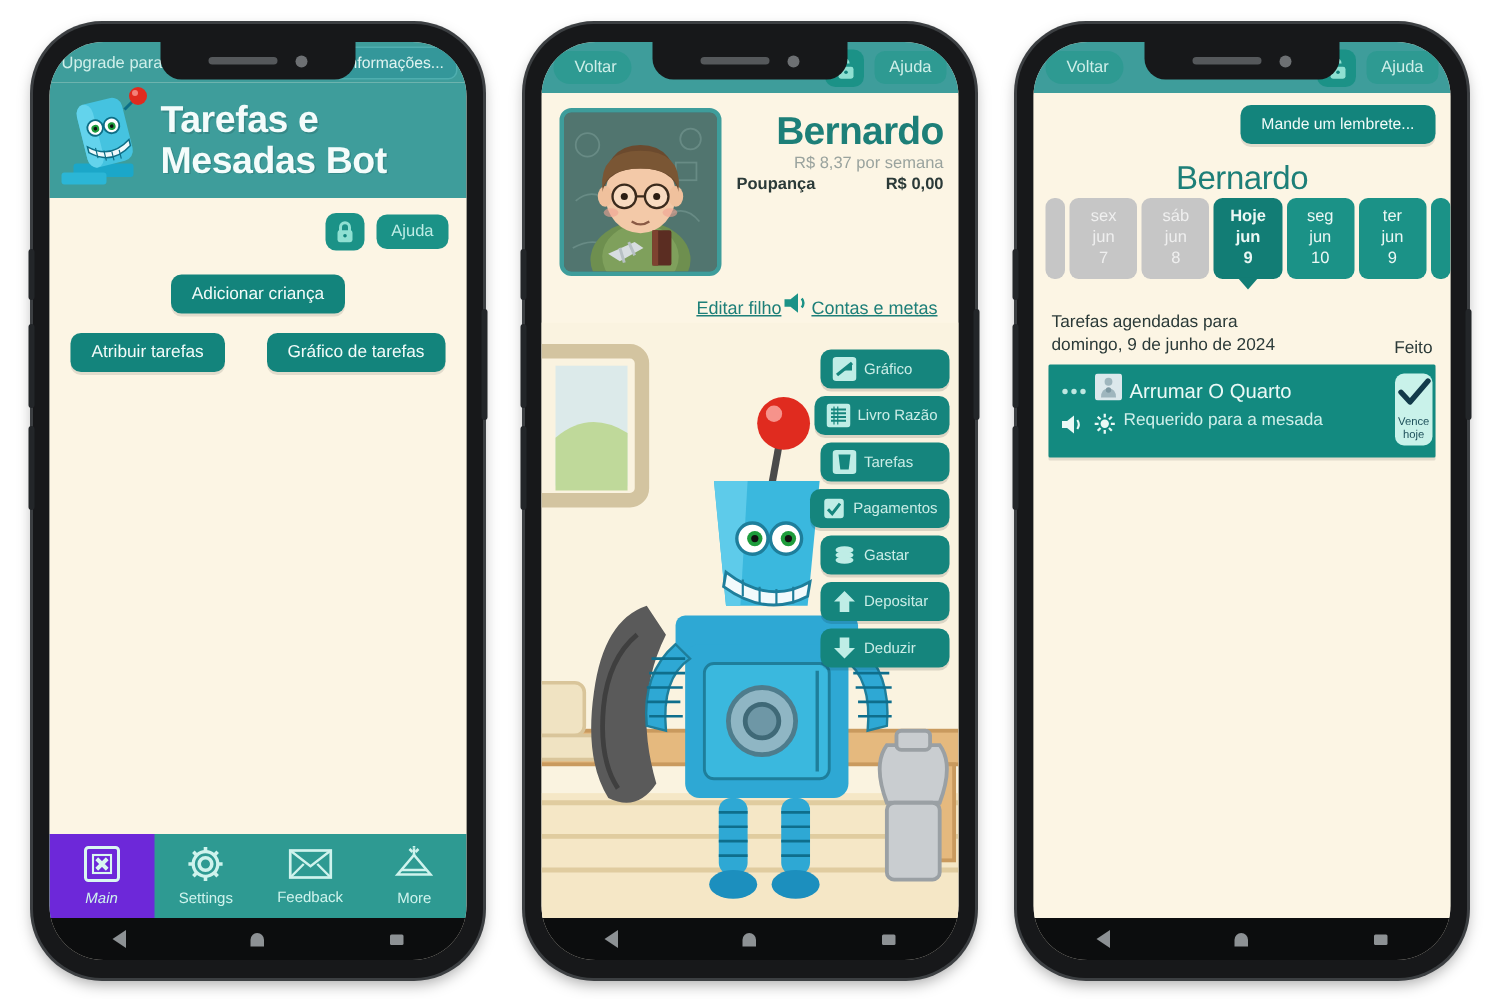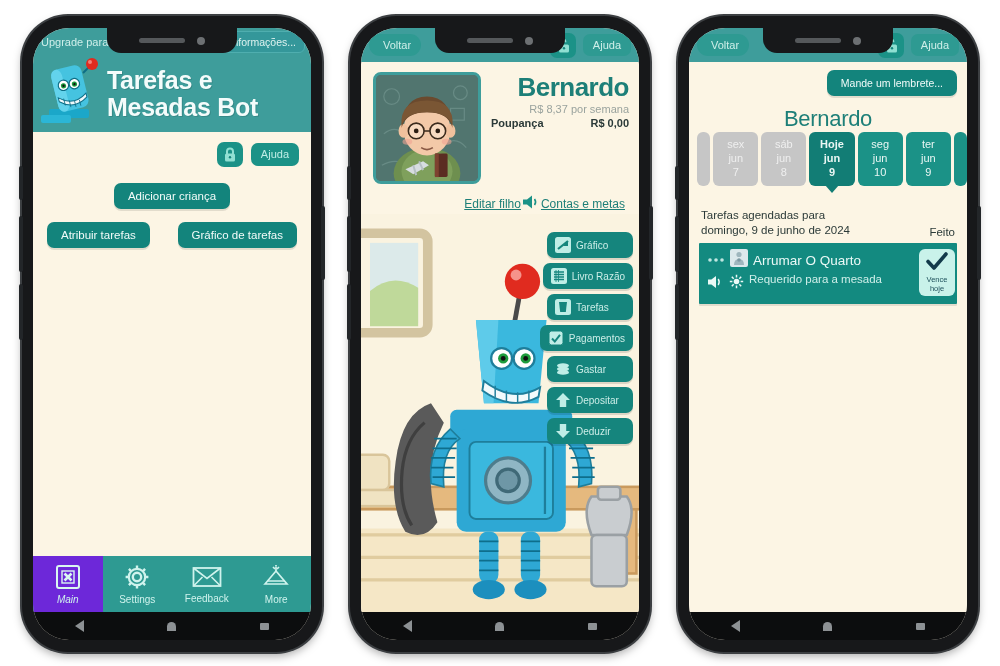--- a/index.html
+++ b/index.html
@@ -164,21 +164,21 @@
     display: flex; align-items: stretch; padding: 6px 2px 8px 8px; gap: 5px;
     box-shadow: 0 2px 0 rgba(0,0,0,.10);
   }
   .task-main { flex: 1; }
   .task-l1 { display: flex; align-items: center; gap: 5px; }
   .task-title { color: #EAF9F6; font-size: 13.5px; }
   .task-l2 { display: flex; align-items: flex-start; gap: 5px; margin-top: 2px; }
   .task-sub { color: #CFEFE9; font-size: 11.5px; line-height: 1.15; }
   .dots { color: #BFE7E1; font-size: 13px; letter-spacing: 1px; line-height: 1; }
   .checkbox {
-    width: 36px; background: #C9F2EA; border-radius: 6px; flex: none;
+    width: 25px; background: #C9F2EA; border-radius: 6px; flex: none;
     display: flex; flex-direction: column; align-items: center; justify-content: center; gap: 1px;
     padding: 2px 0;
   }
   .chk-due { color: #1D4F5A; font-size: 7.5px; line-height: 1.1; text-align: center; }
   .sq-icon { width: 16px; height: 16px; border-radius: 3px; flex: none; }
 </style>
 </head>
 <body>
 
 <div class="stage">

